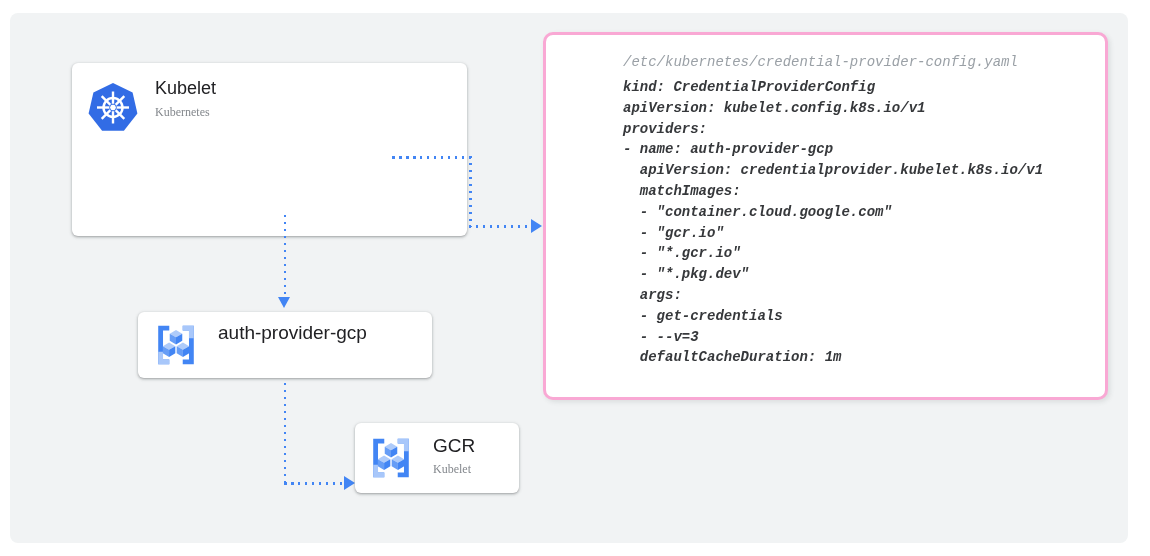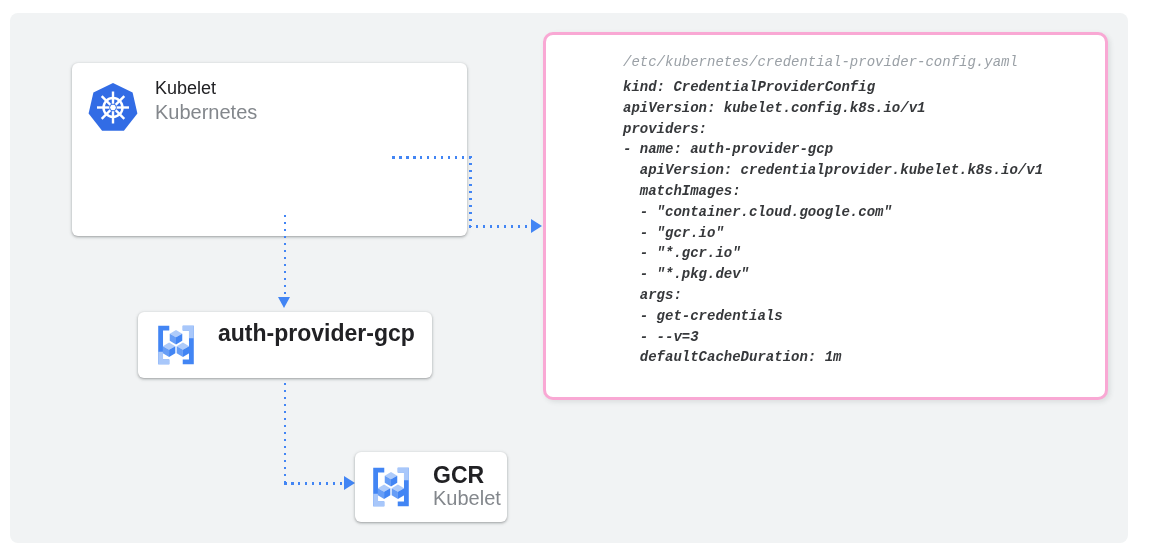--- a/index.html
+++ b/index.html
@@ -13,33 +13,33 @@
   }
   html,body{margin:0;padding:0;background:#fff;}
   .page{position:relative;width:1150px;height:556px;overflow:hidden;
         font-family:"Liberation Sans",sans-serif;}
   .canvas{position:absolute;left:10px;top:13px;width:1118px;height:530px;
           background:var(--canvas);border-radius:8px;}
   .card{position:absolute;background:#fff;border-radius:6px;
         box-shadow:0 1px 2px rgba(60,64,67,.30),0 1px 3px 1px rgba(60,64,67,.15);}
   .card-kubelet{left:72px;top:63px;width:395px;height:173px;}
   .card-auth{left:138px;top:312px;width:294px;height:66px;}
-  .card-gcr{left:355px;top:452px;width:152px;height:70px;}
+  .card-gcr{left:355px;top:423px;width:152px;height:70px;padding-left:12px;}
   .icon{position:absolute;}
   .icon svg{display:block;width:100%;height:100%;}
   .k8s-icon{left:15px;top:18px;width:52px;height:52px;}
   .auth-icon{left:13px;top:8px;width:50px;height:50px;}
   .gcr-icon{left:11px;top:10px;width:50px;height:50px;}
   .head-block{position:absolute;}
   .card-kubelet .head-block{left:83px;top:13px;}
   .card-auth .head-block{left:80px;top:9px;}
   .card-gcr .head-block{left:78px;top:11px;}
   .title{font-size:18px;line-height:25px;color:var(--title);}
-  .title-sm{font-size:23px;line-height:24px;color:var(--title);font-weight:bold;}
-  .subtitle{font-size:20px;line-height:22px;color:var(--muted);}
+  .title-sm{font-size:19px;line-height:24px;color:var(--title);}
+  .subtitle{font-size:12px;line-height:22px;color:var(--muted);font-family:Liberation Serif, serif;}
   .flags{position:absolute;left:83px;top:84px;}
   .flag{font-size:15.5px;line-height:22.5px;color:var(--muted);white-space:nowrap;}
   .panel{position:absolute;left:543px;top:32px;width:565px;height:368px;box-sizing:border-box;
          background:#fff;border:3px solid #f9a8d4;border-radius:10px;
          box-shadow:2px 2px 5px rgba(60,64,67,.12);padding:17px 14px 0 77px;}
   .filename{font-family:"Liberation Mono",monospace;font-style:italic;
             font-size:14px;line-height:21px;color:var(--filename);white-space:pre;}
   .code{margin:4px 0 0;font-family:"Liberation Mono",monospace;
         font-style:italic;font-weight:bold;font-size:14px;line-height:20.8px;
         color:var(--code);white-space:pre;}

